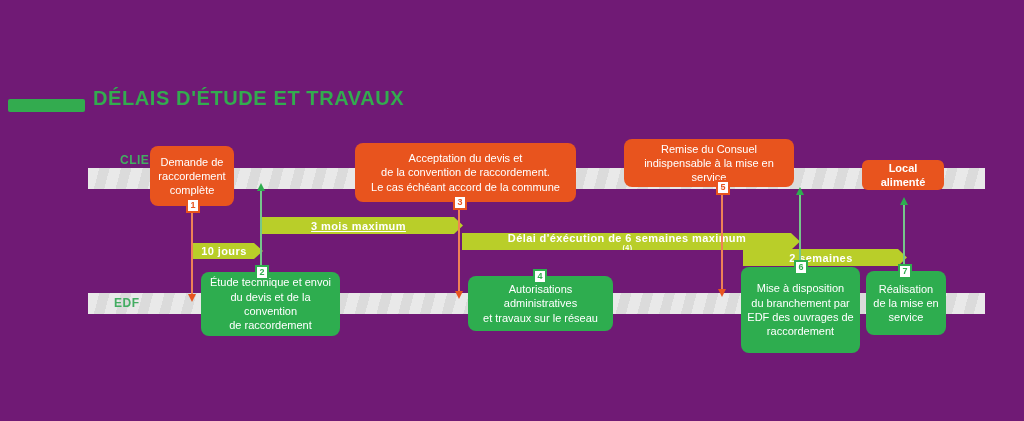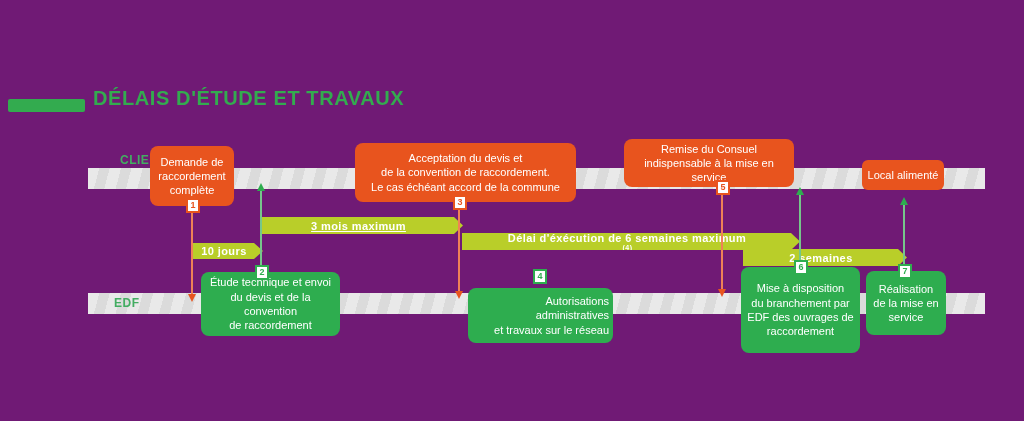--- a/index.html
+++ b/index.html
@@ -83,26 +83,26 @@
     </div>
 
   <div class="node orange" style="left:150px;top:146px;width:84px;height:60px;">Demande de
 raccordement
 complète</div>
   <div class="node orange" style="left:355px;top:143px;width:221px;height:59px;">Acceptation du devis et
 de la convention de raccordement.
 Le cas échéant accord de la commune</div>
   <div class="node orange" style="left:624px;top:139px;width:170px;height:48px;">Remise du Consuel
 indispensable à la mise en service</div>
-  <div class="node orange" style="left:862px;top:160px;width:82px;height:30px;border-radius:6px;">Local alimenté</div>
+  <div class="node orange" style="left:862px;top:160px;width:82px;height:30px;border-radius:6px;font-weight:bold;">Local alimenté</div>
 
   <div class="node green" style="left:201px;top:272px;width:139px;height:64px;">Étude technique et envoi
 du devis et de la convention
 de raccordement</div>
-  <div class="node green" style="left:468px;top:288px;width:145px;height:55px;text-align:right;">Autorisations administratives
+  <div class="node green" style="left:468px;top:276px;width:145px;height:55px;">Autorisations administratives
 et travaux sur le réseau</div>
   <div class="node green" style="left:741px;top:267px;width:119px;height:86px;">Mise à disposition
 du branchement par
 EDF des ouvrages de
 raccordement</div>
   <div class="node green" style="left:866px;top:271px;width:80px;height:64px;">Réalisation
 de la mise en
 service</div>
 
   <div class="marker orange" style="left:186px;top:198px;">1</div>

